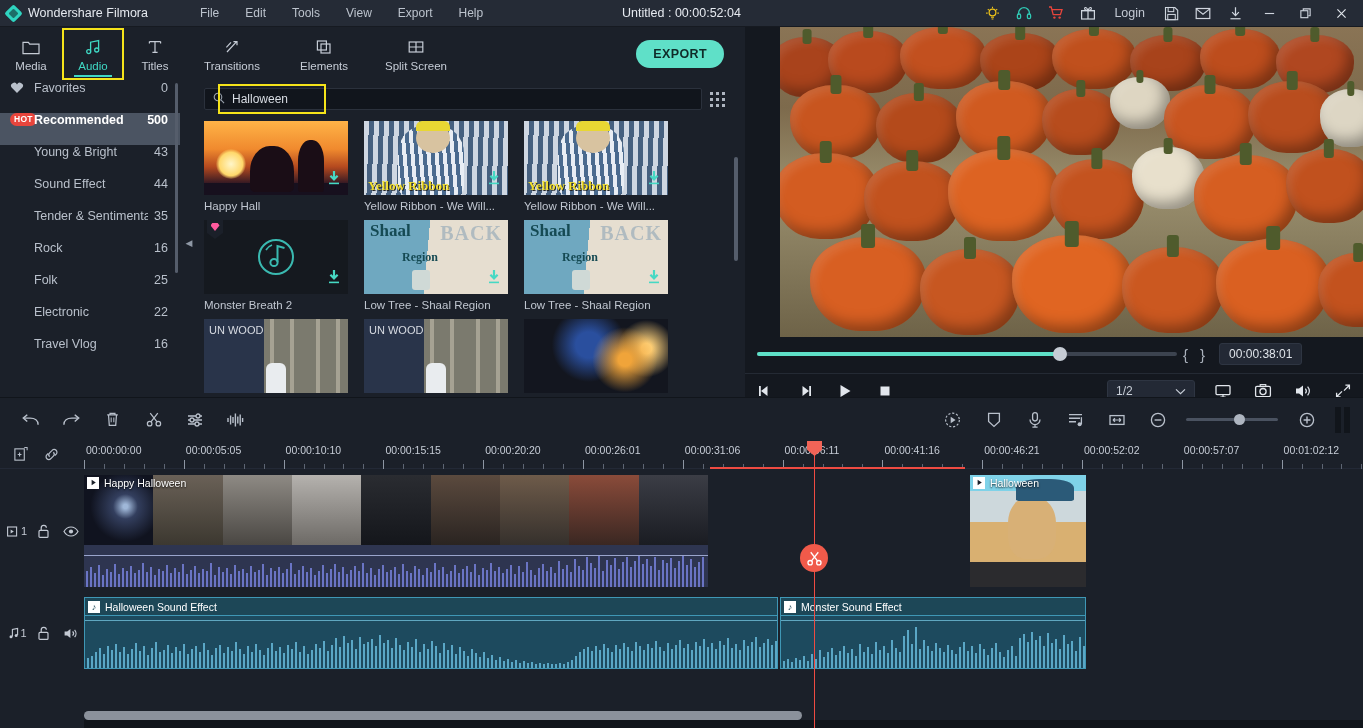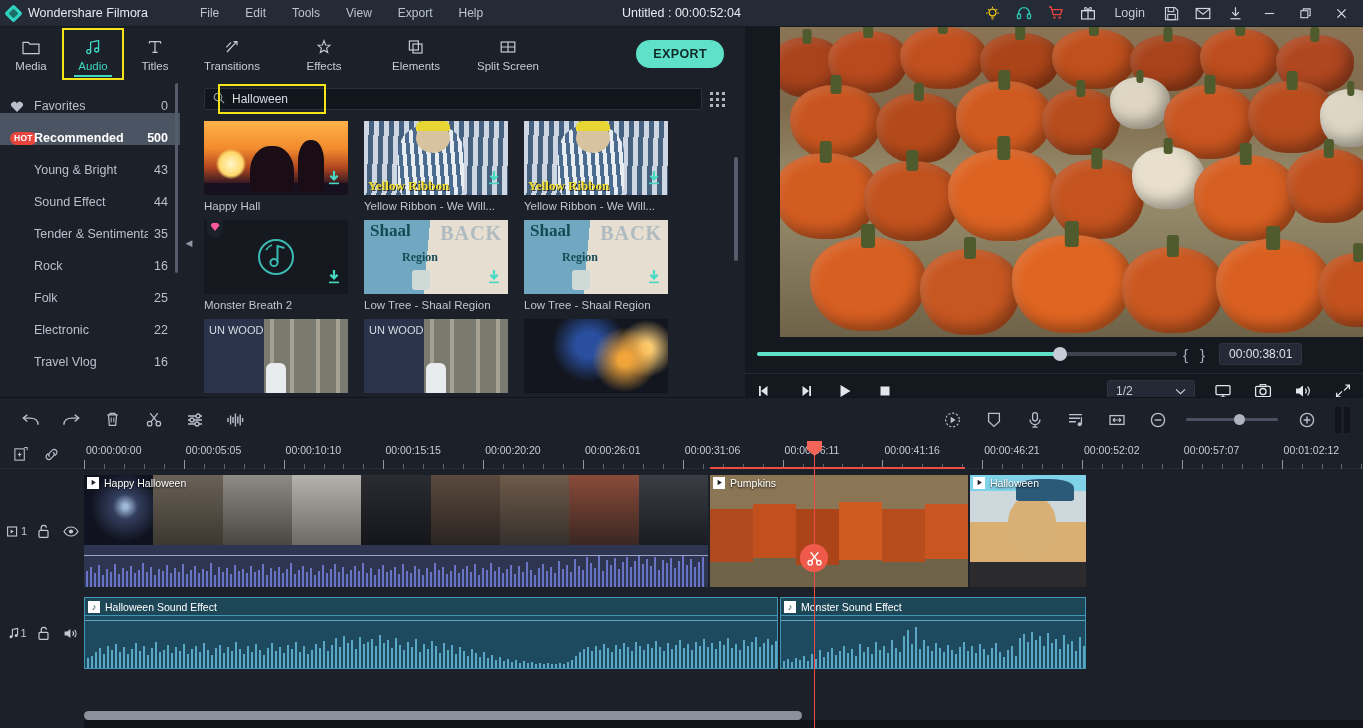--- a/index.html
+++ b/index.html
@@ -71,21 +71,21 @@
     background: #5fe0c8; color: #0f2b29; font-size: 12.5px; font-weight: bold;
     padding: 7px 17px; border-radius: 14px; letter-spacing: .4px; cursor: pointer;
   }
 
   
   .sidebar {
     position: absolute; left: 0; top: 81px; width: 180px; height: 316px;
     background: #1b2029; overflow: hidden;
   }
   .side-item {
-    height: 32px; display: flex; align-items: flex-end; padding: 0 12px 0 10px;
+    height: 32px; display: flex; align-items: flex-start; padding: 0 12px 0 10px;
     font-size: 12.5px; color: #b9c0cb; cursor: default;
   }
   .side-item .s-ico { width: 24px; display:flex; align-items:center; color:#9aa2ae; }
   .side-item .s-lab { flex: 1; white-space: nowrap; overflow: hidden; text-overflow: clip; }
   .side-item .s-cnt { color: #b9c0cb; font-size: 12.5px; padding-left: 6px; }
   .side-item.selected { background: #4b5462; color: #fff; font-weight: bold; }
   .side-item.selected .s-cnt { color:#fff; }
   .hotbadge {
     background: #e8453c; color: #fff; font-size: 8.5px; font-weight: bold;
     padding: 1px 4px; border-radius: 7px; letter-spacing: .3px; line-height: 11px;
@@ -383,28 +383,20 @@
       <span>Titles</span>
     </div>
     <div class="tab wide">
       <span class="ticon">
         <svg width="18" height="16" viewBox="0 0 18 16">
             <path d="M4 13 13.6 2.6M10.4 2.6h3.6v3.6" fill="none" stroke="#c6ccd6" stroke-width="1.2"></path>
             <path d="M3.4 8.4 8 3.4" stroke="#c6ccd6" stroke-width="1.2"></path>
           </svg>
       </span>
       <span>Transitions</span>
-    </div>
-    <div class="tab wide">
-      <span class="ticon">
-        <svg width="18" height="16" viewBox="0 0 18 16">
-            <path d="M9 1.6 10.6 6l4.4.3-3.4 2.9 1.1 4.3L9 11.2l-3.7 2.3 1.1-4.3L3 6.3 7.4 6z" fill="none" stroke="#c6ccd6" stroke-width="1.1"></path>
-          </svg>
-      </span>
-      <span>Effects</span>
     </div>
     <div class="tab wide">
       <span class="ticon">
         <svg width="18" height="16" viewBox="0 0 18 16">
             <rect x="2.4" y="2" width="9" height="9" fill="none" stroke="#c6ccd6" stroke-width="1.2"></rect>
             <rect x="6" y="5" width="9" height="9" fill="none" stroke="#c6ccd6" stroke-width="1.2"></rect>
           </svg>
       </span>
       <span>Elements</span>
     </div>
@@ -1133,38 +1125,20 @@
                   <rect x="602" y="20" width="2" height="22"></rect>
                   <rect x="606" y="14" width="2" height="28"></rect>
                   <rect x="610" y="22" width="2" height="20"></rect>
                   <rect x="614" y="17" width="2" height="25"></rect>
                   <rect x="618" y="12" width="2" height="30"></rect>
               </g>
             </svg>
           </div>
         </div>
 
-        <div class="clip sel" style="left:626px; width:258px;">
-          <div class="vidstrip" style="height:112px;">
-            <div style="background:linear-gradient(180deg,#8a7555 0 30%, #b0491d 30% 78%, #6e6348 78%)"></div>
-            <div style="background:linear-gradient(180deg,#8a7555 0 26%, #c2501f 26% 74%, #6e6348 74%)"></div>
-            <div style="background:linear-gradient(180deg,#8a7555 0 30%, #ab4419 30% 80%, #6e6348 80%)"></div>
-            <div style="background:linear-gradient(180deg,#8a7555 0 24%, #d05a20 24% 76%, #6e6348 76%)"></div>
-            <div style="background:linear-gradient(180deg,#8a7555 0 30%, #b74c1d 30% 78%, #6e6348 78%)"></div>
-            <div style="background:linear-gradient(180deg,#8a7555 0 26%, #c95520 26% 75%, #6e6348 75%)"></div>
-          </div>
-          <div class="clip-label">
-            <span class="pbox">
-              <svg width="7" height="7" viewBox="0 0 7 7">
-                  <path d="M1.6 .8 5.8 3.5 1.6 6.2z" fill="#1b2029"></path>
-                </svg>
-            </span>
-            <span>Pumpkins</span>
-          </div>
-        </div>
 
         <div class="clip" style="left:886px; width:116px;">
           <div style="position:absolute; inset:0; background:linear-gradient(180deg,#7fd2e8 0 14%, #cdd8dc 14% 42%, #d9b071 42% 78%, #2b2b2e 78%);"></div>
           <div style="position:absolute; left:38px; top:22px; width:48px; height:62px; background:#d8b076; border-radius:42% 42% 36% 36%;"></div>
           <div style="position:absolute; left:46px; top:4px; width:58px; height:22px; background:#2b5a78; border-radius:40% 40% 8% 8%;"></div>
           <div class="clip-label">
             <span class="pbox">
               <svg width="7" height="7" viewBox="0 0 7 7">
                   <path d="M1.6 .8 5.8 3.5 1.6 6.2z" fill="#1b2029"></path>
                 </svg>

